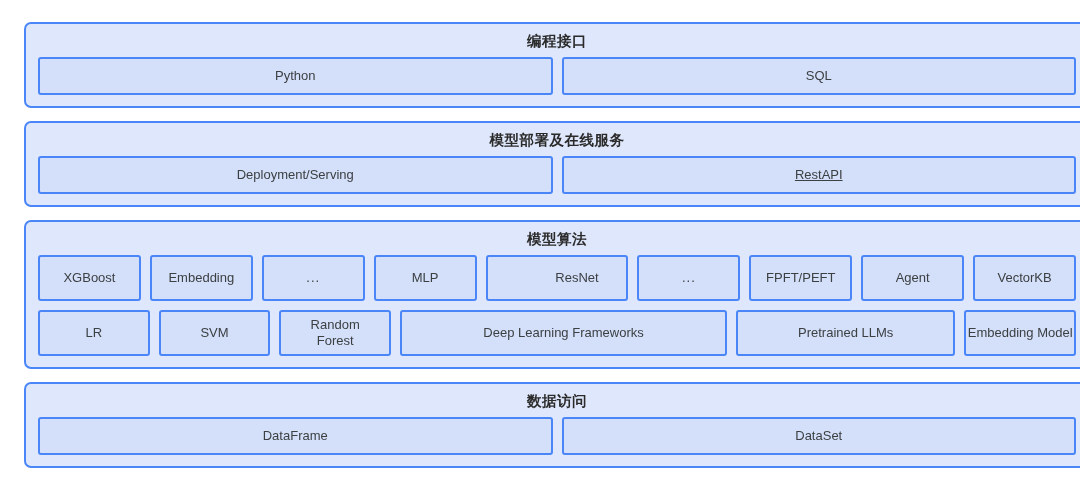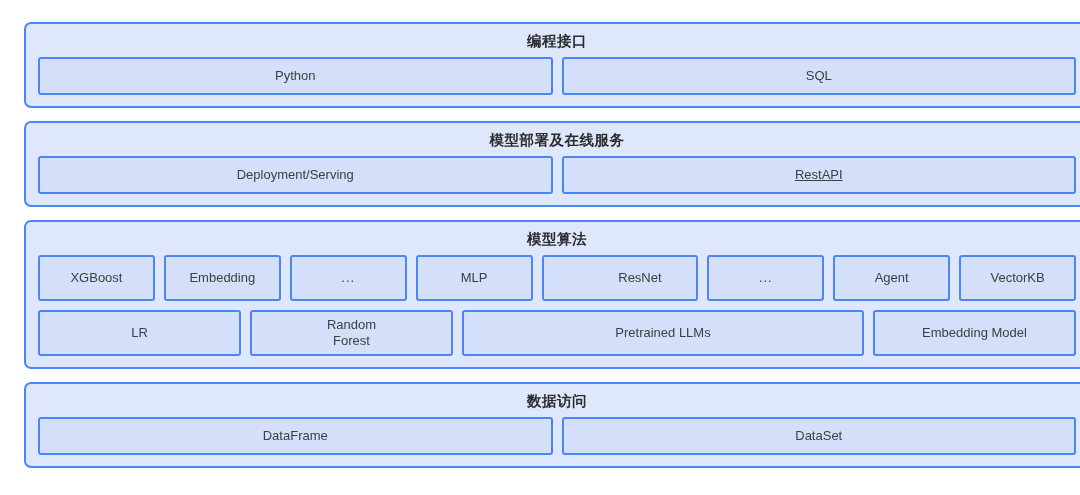--- a/index.html
+++ b/index.html
@@ -103,27 +103,30 @@
     </div>
     <div class="band band-algo">
       <div class="band-title">模型算法</div>
       <div class="row">
         <div class="cell" style="flex: 1 1 0px;">XGBoost</div>
         <div class="cell" style="flex: 1 1 0px;">Embedding</div>
         <div class="cell ellipsis" style="flex: 1 1 0px;">...</div>
         <div class="cell" style="flex: 1 1 0px; text-align: center;">MLP</div>
         <div class="cell" style="flex: 1 1 0px; padding-left: 40px;">ResNet</div>
         <div class="cell ellipsis" style="flex: 1 1 0px;">...</div>
+        <div class="cell" style="flex: 1 1 0px;">FPFT/PEFT</div>
         <div class="cell" style="flex: 1 1 0px;">Agent</div>
         <div class="cell" style="flex: 1 1 0px;">VectorKB</div>
       </div>
       <div class="row">
         <div class="cell" style="flex: 1 1 0px;">LR</div>
+        <div class="cell" style="flex: 1 1 0px;">SVM</div>
         <div class="cell" style="flex: 1 1 0px;">Random
 Forest</div>
+        <div class="cell" style="flex: 3 1 0px;">Deep Learning Frameworks</div>
         <div class="cell" style="flex: 2 1 0px;">Pretrained LLMs</div>
         <div class="cell" style="flex: 1 1 0px;">Embedding Model</div>
       </div>
     </div>
     <div class="band band-simple">
       <div class="band-title">数据访问</div>
       <div class="row">
         <div class="cell" style="flex: 1 1 0px;">DataFrame</div>
         <div class="cell" style="flex: 1 1 0px;">DataSet</div>
       </div>

